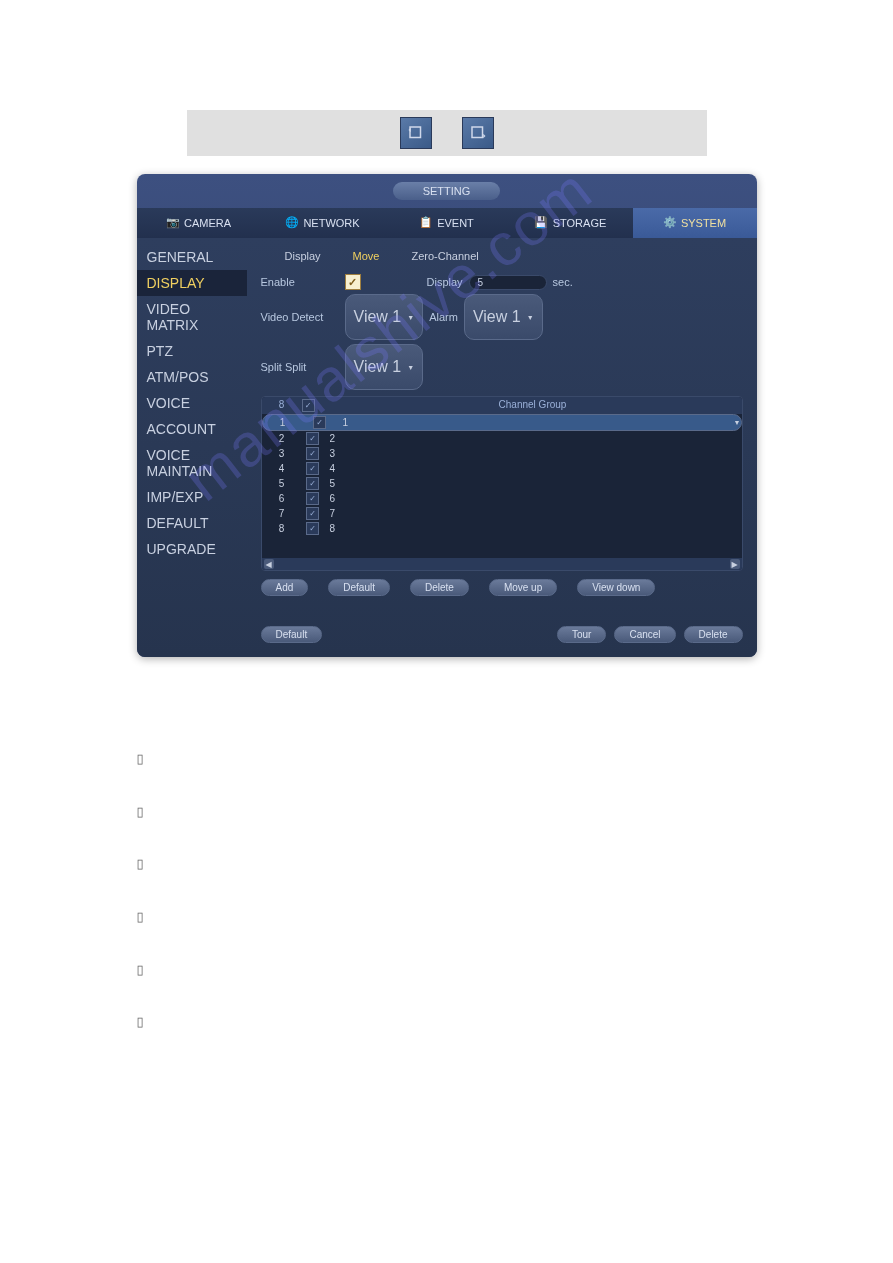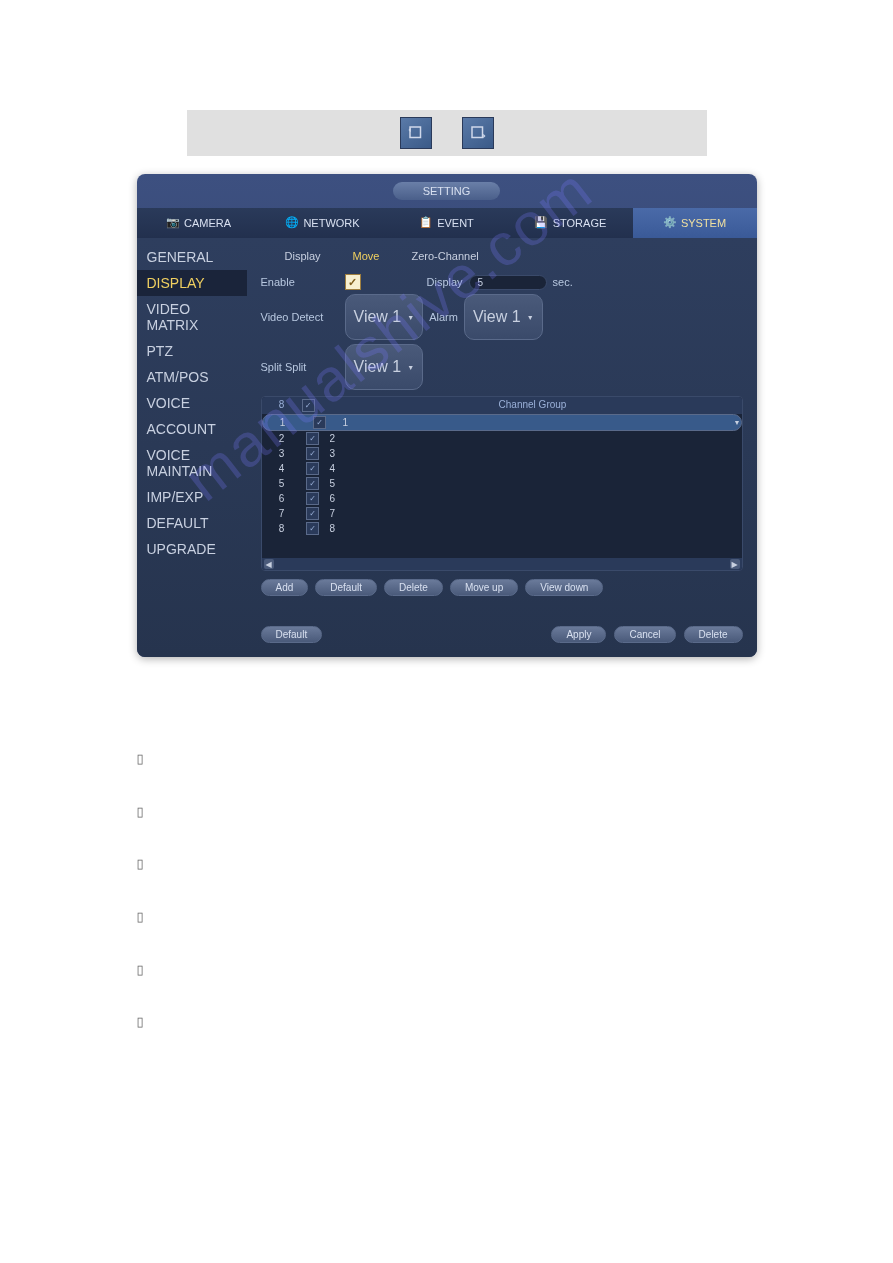--- a/index.html
+++ b/index.html
@@ -35,21 +35,21 @@
 .th-grp{flex:1;text-align:center}
 .t-row{display:flex;align-items:center;color:#c8d0e0;font-size:10px;padding:1px 0}
 .t-row.sel{background:#385a8a}
 .t-num{width:40px;text-align:center}
 .t-chk{width:22px;display:flex;justify-content:center}
 .mini-chk{width:11px;height:11px;border:1px solid #5a6a8a;background:#2a3a5a;color:#9ab0d8;font-size:8px;display:flex;align-items:center;justify-content:center}
 .t-grp{flex:1;padding-left:6px}
 .scroll-track{height:12px;background:#2a3a5a;display:flex;align-items:center;padding:0 2px;margin-top:22px}
 .scroll-arr{width:10px;height:10px;background:#4a5a7a;color:#c8d0e0;font-size:8px;display:flex;align-items:center;justify-content:center;border-radius:2px}
 .scroll-fill{flex:1}
-.btn-row{display:flex;gap:7px;margin-top:8px}
+.btn-row{display:flex;gap:20px;margin-top:8px}
 .btn{background:linear-gradient(#6a7a9a,#4a5a7a);border:1px solid #5a6a8a;border-radius:12px;padding:2px 14px;color:#d8e0f0;font-size:10px;cursor:pointer}
 .bottom-btns{display:flex;margin-top:30px;gap:8px}
 .bottom-btns .spacer{flex:1}
 .watermark{position:absolute;top:300px;left:140px;font-size:60px;color:#7a7aff;opacity:.25;transform:rotate(-38deg);pointer-events:none;font-weight:300;letter-spacing:2px}
 .body-text{width:620px;margin:90px auto 0;font-size:13px;line-height:1.9}
 .bullet{display:flex;gap:10px;margin-bottom:28px}
 .bmark{width:12px;color:#666}
 </style>
 </head>
 <body>
@@ -218,21 +218,21 @@
         <div class="btn">Add</div>
         <div class="btn">Default</div>
         <div class="btn">Delete</div>
         <div class="btn">Move up</div>
         <div class="btn">View down</div>
       </div>
 
       <div class="bottom-btns">
         <div class="btn">Default</div>
         <div class="spacer"></div>
-        <div class="btn">Apply</div>
+        <div class="btn">Tour</div>
         <div class="btn">Cancel</div>
         <div class="btn">Delete</div>
       </div>
     </div>
   </div>
 </div>
 
 <div class="body-text">
   <div class="bullet">
         <div class="bmark">▯</div>

